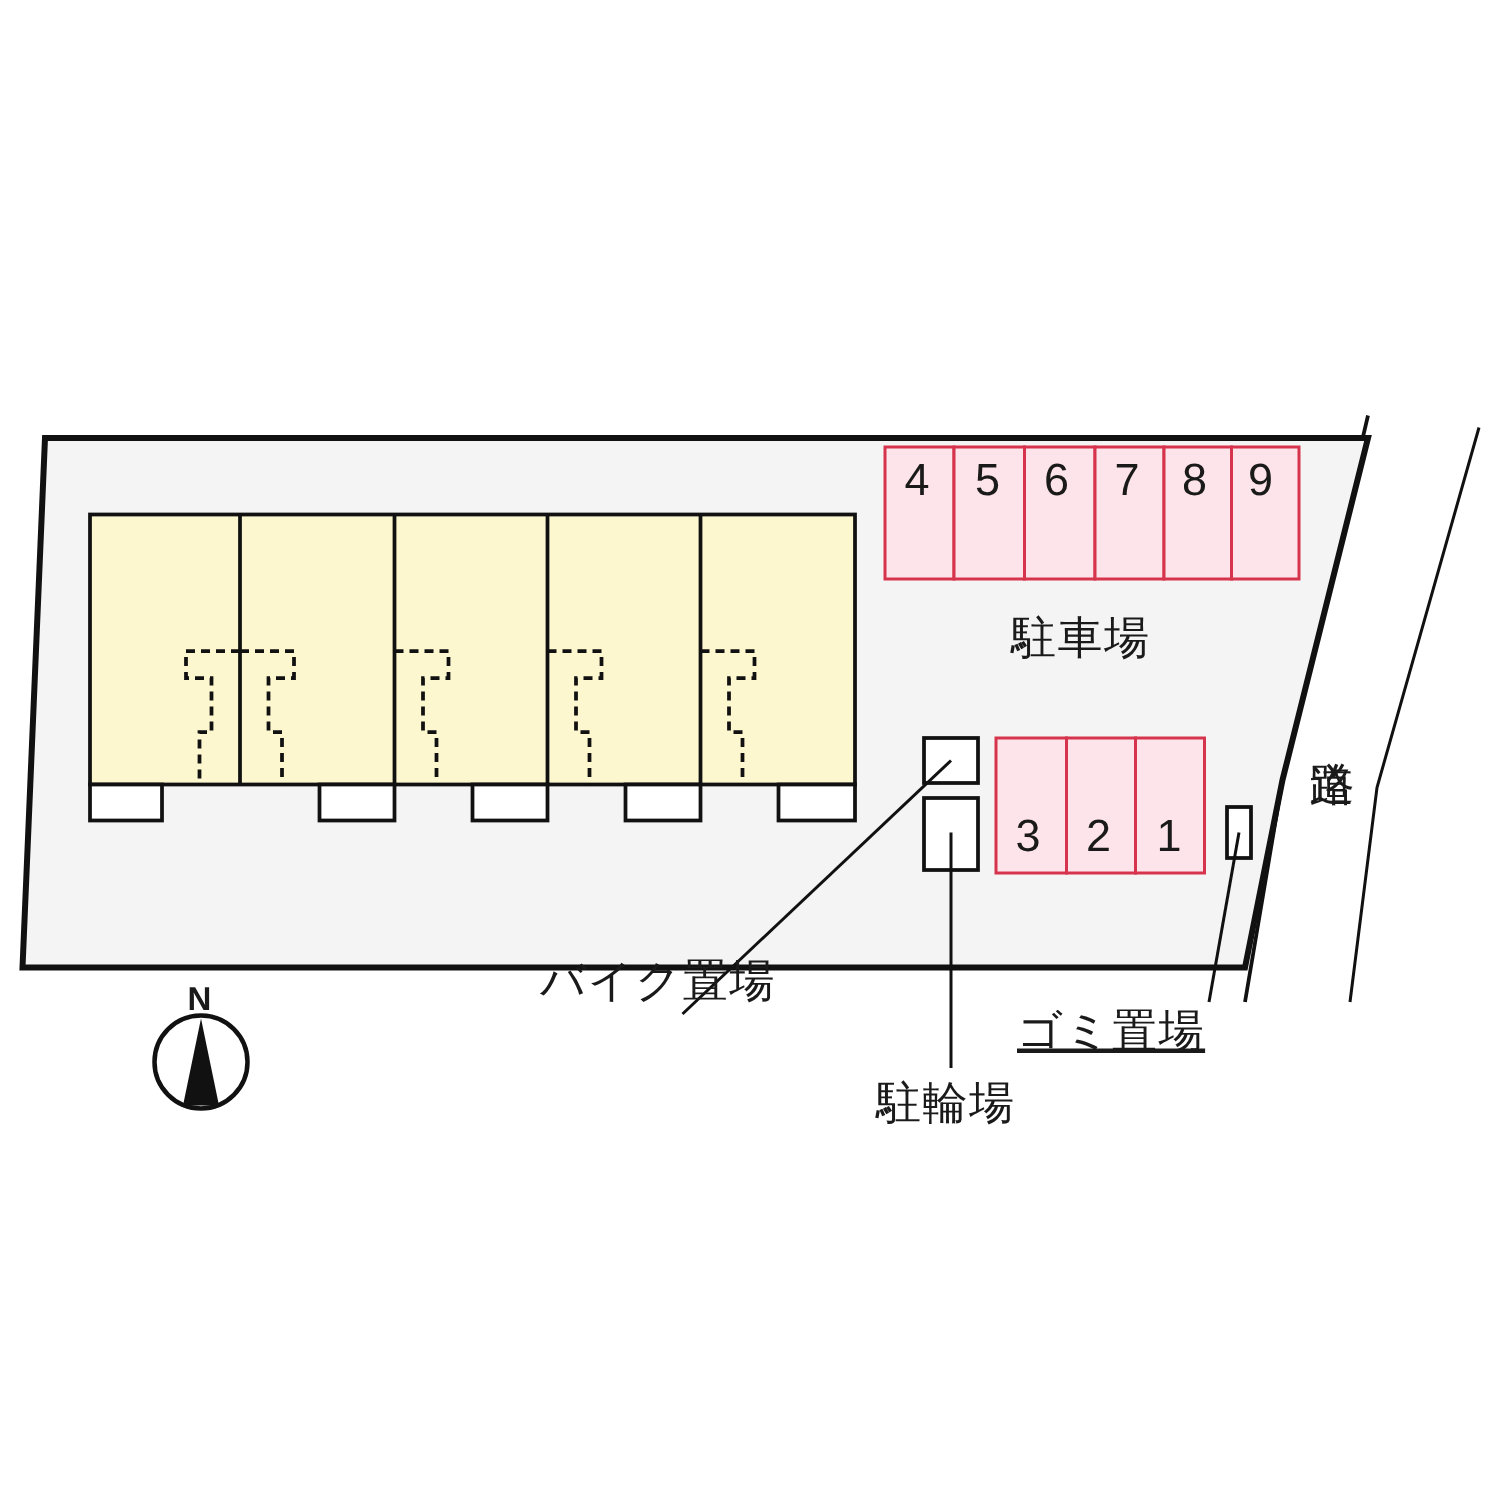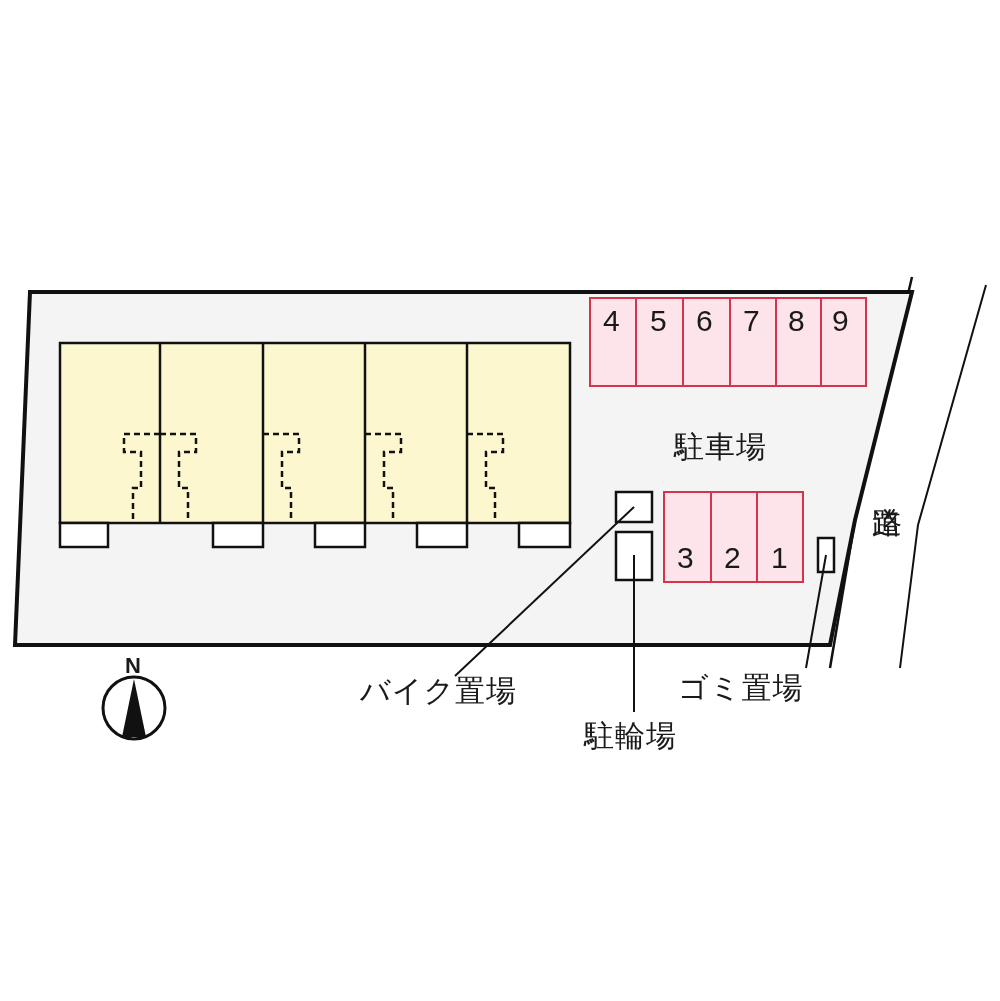--- a/index.html
+++ b/index.html
@@ -88,21 +88,21 @@
 <div class="lbl num" style="left:650px;top:306px;">5</div>
 <div class="lbl num" style="left:696px;top:306px;">6</div>
 <div class="lbl num" style="left:743px;top:306px;">7</div>
 <div class="lbl num" style="left:788px;top:306px;">8</div>
 <div class="lbl num" style="left:832px;top:306px;">9</div>
 
 <div class="lbl num" style="left:677px;top:543px;">3</div>
 <div class="lbl num" style="left:724px;top:543px;">2</div>
 <div class="lbl num" style="left:771px;top:543px;">1</div>
 
-<div class="lbl jp" style="left:674px;top:432px;text-align:right;">駐車場</div>
+<div class="lbl jp" style="left:674px;top:411px;text-align:right;">駐車場</div>
 
 <div class="lbl vert" style="left:872px;top:484px;">道路</div>
 
-<div class="lbl jp" style="left:360px;top:676px;">バイク置場</div>
+<div class="lbl jp" style="left:360px;top:640px;">バイク置場</div>
 <div class="lbl jp" style="left:584px;top:721px;font-family:Liberation Serif, serif;">駐輪場</div>
-<div class="lbl jp" style="left:678px;top:673px;">ゴミ置場</div>
+<div class="lbl jp" style="left:678px;top:673px;text-decoration:underline;">ゴミ置場</div>
 
 <div class="lbl" style="left:125px;top:655px;font-size:22px;font-weight:bold;font-family:'Liberation Sans',sans-serif;">N</div>
 
 </body></html>

